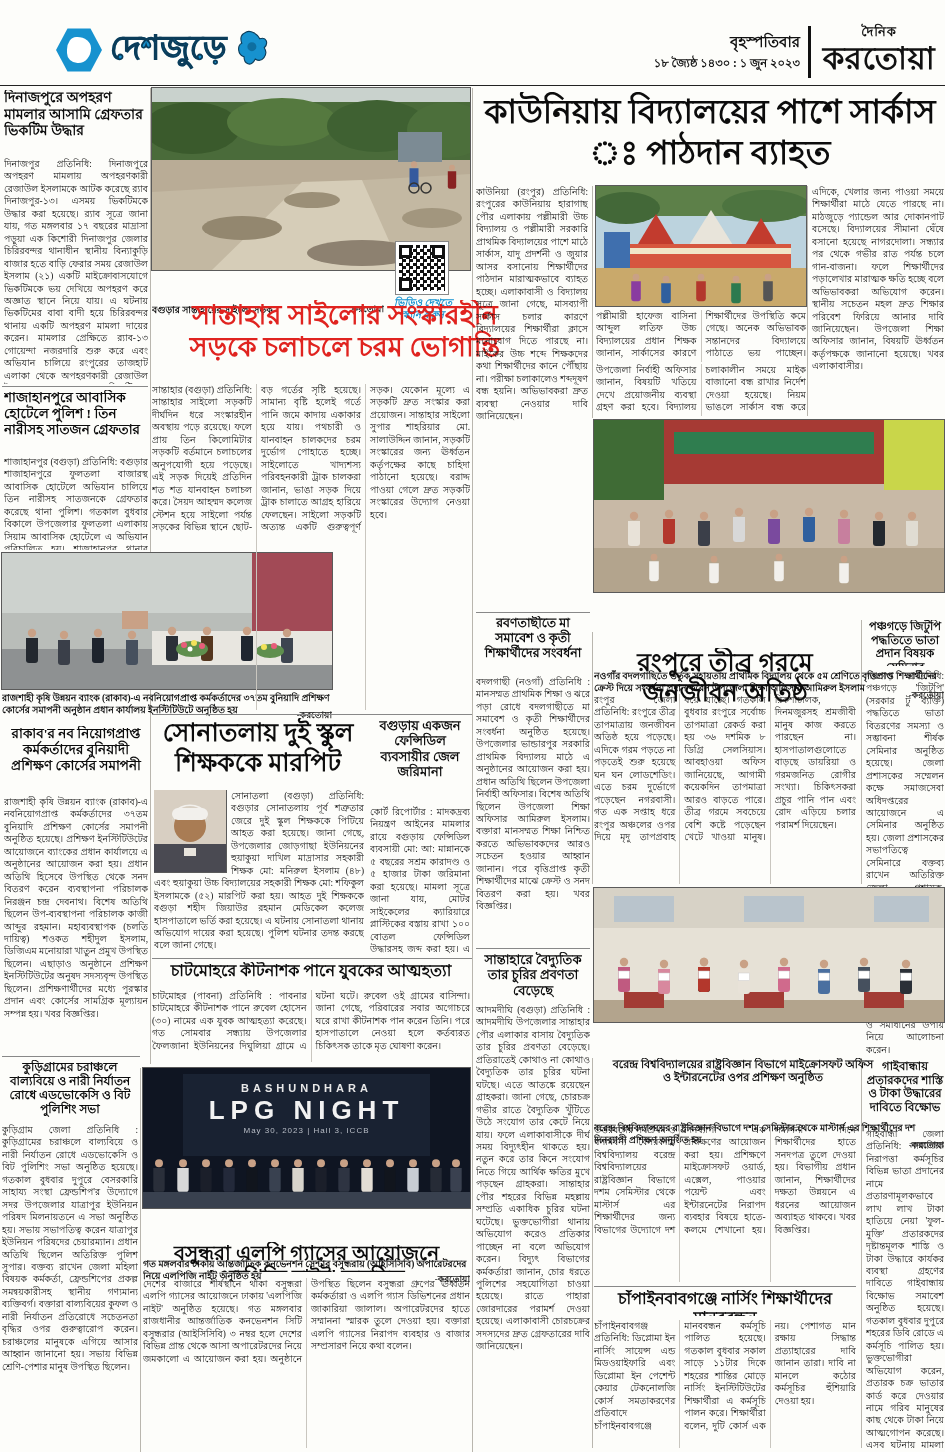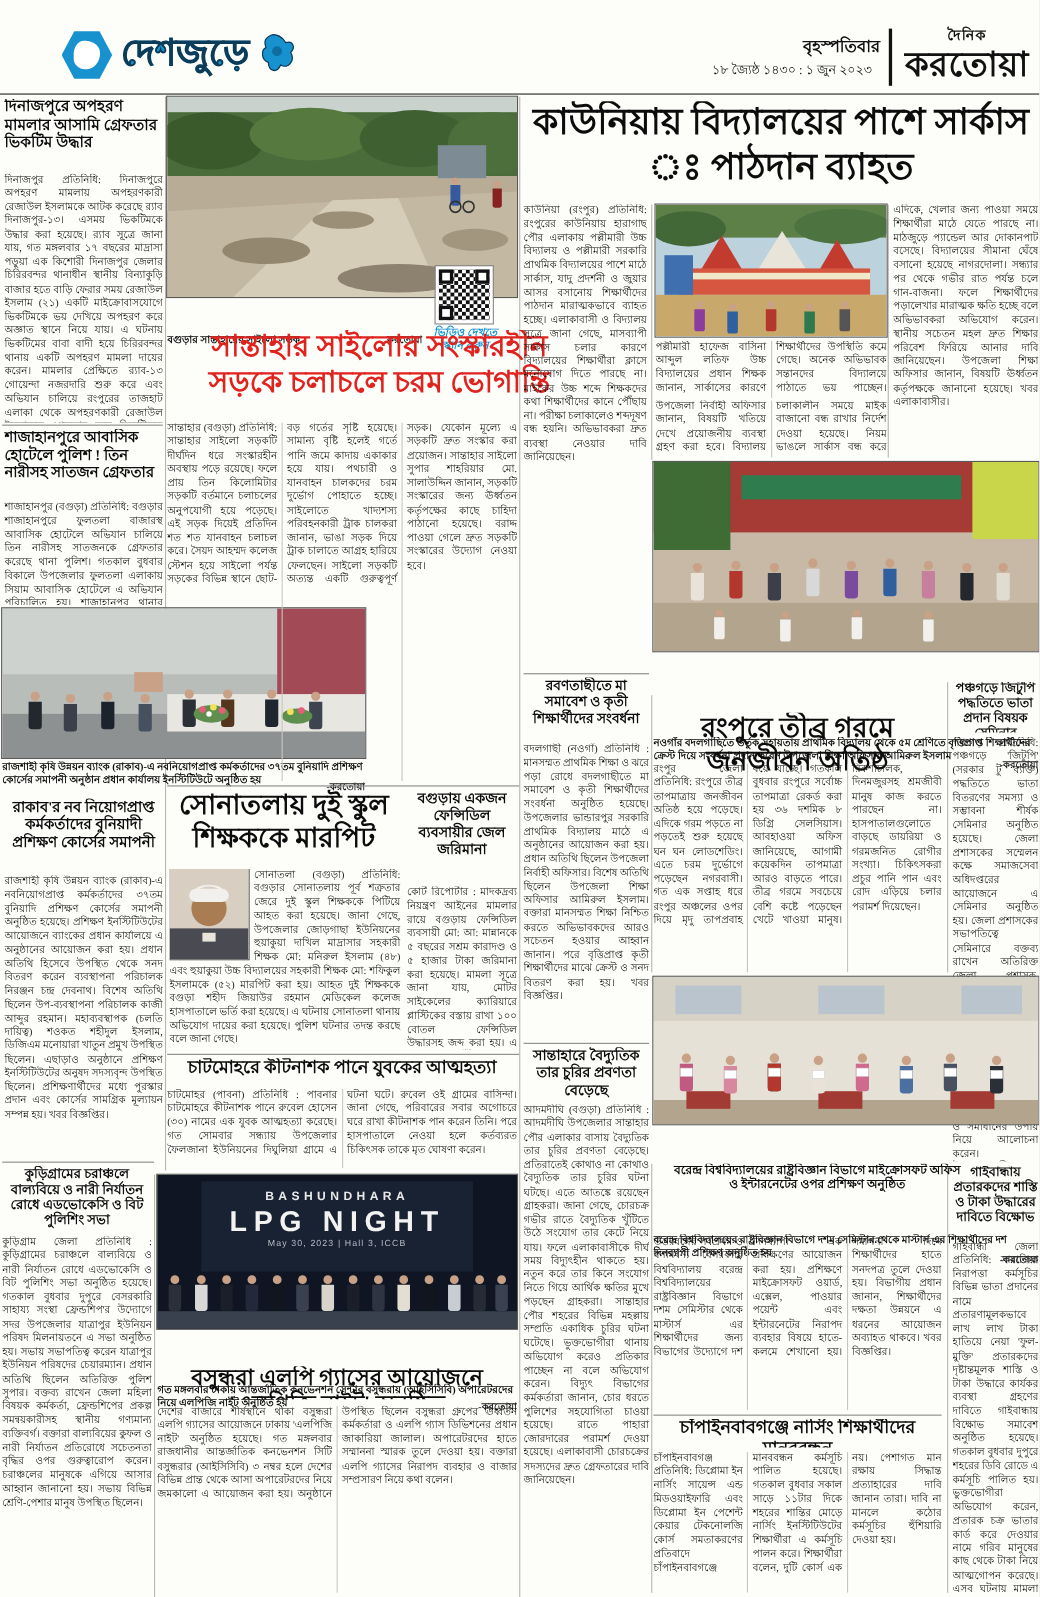--- a/index.html
+++ b/index.html
@@ -12,21 +12,21 @@
   .cols2{column-count:2;column-gap:9px;column-rule:1px solid #c9c6bf;}
   .cols3{column-count:3;column-gap:9px;column-rule:1px solid #c9c6bf;}
   .cap{font-size:9.3px;font-weight:bold;line-height:1.3;color:#0d0d0d;overflow:hidden;position:relative;}
   .credit{font-size:9px;font-weight:bold;color:#222;}
   .vrule{position:absolute;width:1px;background:#b9b6ae;}
   .hrule{position:absolute;height:1px;background:#444;}
   .ph{position:absolute;overflow:hidden;outline:1px solid #5a5a5a;background:#cfcab f;}
   .ph svg{display:block;}
   
   .mast-day{font-weight:bold;font-size:15px;text-align:right;}
-  .mast-date{font-weight:normal;font-size:11.5px;text-align:center;}
+  .mast-date{font-weight:bold;font-size:11.5px;text-align:right;}
   .brand-top{font-weight:bold;font-size:13px;text-align:center;letter-spacing:1px;}
   .brand-name{font-weight:bold;font-size:31px;line-height:1;text-align:center;letter-spacing:0.5px;}
   .section-logo-text{font-weight:bold;font-size:33px;color:#1792cf;-webkit-text-stroke:0.7px #0b3c59;}
   .hex{width:46px;height:46px;background:#1792cf;clip-path:polygon(25% 3%,75% 3%,100% 50%,75% 97%,25% 97%,0% 50%);position:relative;}
   .hex .blob{position:absolute;left:11px;top:10px;width:24px;height:26px;background:#fff;border-radius:40% 60% 55% 45%/50% 45% 60% 40%;}
   
   .qr{position:absolute;background:#fff;padding:3px;outline:1px solid #888;}
   .qr .grid{width:46px;height:46px;background-image:repeating-conic-gradient(#111 0% 25%, #fff 0% 50%);background-size:7px 7px;position:relative;}
   .qr .eye{position:absolute;width:13px;height:13px;border:3px solid #111;background:#fff;box-sizing:border-box;}
   .qr-label{font-size:10px;font-weight:bold;font-style:italic;color:#1593d2;text-align:center;line-height:1.15;}

